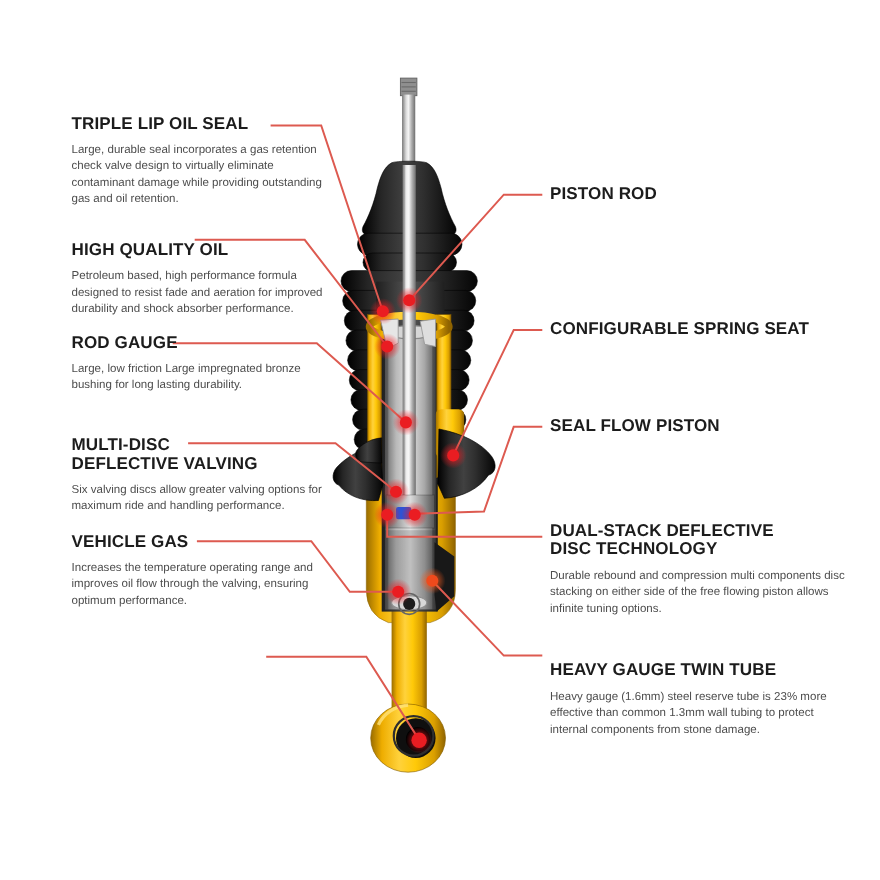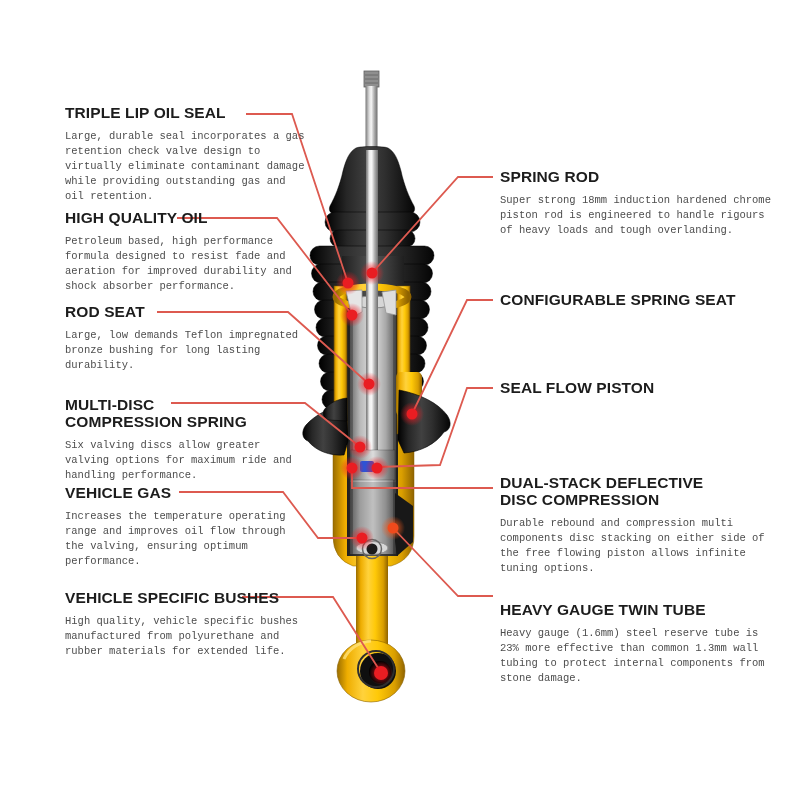--- a/index.html
+++ b/index.html
@@ -9,21 +9,21 @@
   }
   .svg-layer{position:absolute;left:0;top:0;width:800px;height:800px;}
   .callout{position:absolute;}
   .callout.left{left:65px;width:240px;}
   .callout.right{left:500px;width:272px;}
   .callout-title{
     font-size:15.5px;font-weight:bold;color:#1c1c1c;line-height:17px;
     letter-spacing:0.1px;white-space:pre-line;
   }
   .callout-desc{
-    margin-top:8px;font-size:10.5px;color:#4d4d4d;line-height:15px;font-family:Liberation Mono, monospace;
+    margin-top:8px;font-size:10.5px;color:#4d4d4d;line-height:15px;
   }
 </style>
 </head>
 <body>
 
 <div class="stage">
 
   <svg class="svg-layer" viewBox="0 0 800 800">
     <defs>
       <linearGradient id="gChrome" x1="0" y1="0" x2="1" y2="0">
@@ -208,55 +208,50 @@
           <circle cx="381" cy="673" r="12" fill="url(#rHalo)"></circle>
           <circle cx="381" cy="673" r="7" fill="#ea1d22"></circle>
         </g>
     </g>
   </svg>
 
   <div class="callout left" style="top:104px">
     <div class="callout-title">TRIPLE LIP OIL SEAL</div>
     <div class="callout-desc">Large, durable seal incorporates a gas retention check valve design to virtually eliminate contaminant damage while providing outstanding gas and oil retention.</div>
   </div>
-  <div class="callout left" style="top:209px">
+  <div class="callout left" style="top:219px">
     <div class="callout-title">HIGH QUALITY OIL</div>
     <div class="callout-desc">Petroleum based, high performance formula designed to resist fade and aeration for improved durability and shock absorber performance.</div>
   </div>
   <div class="callout left" style="top:303px">
-    <div class="callout-title">ROD SEAT</div>
-    <div class="callout-desc">Large, low demands Teflon impregnated bronze bushing for long lasting durability.</div>
+    <div class="callout-title">ROD GAUGE</div>
+    <div class="callout-desc">Large, low friction Large impregnated bronze bushing for long lasting durability.</div>
   </div>
   <div class="callout left" style="top:396px">
     <div class="callout-title">MULTI-DISC
-COMPRESSION SPRING</div>
+DEFLECTIVE VALVING</div>
     <div class="callout-desc">Six valving discs allow greater valving options for maximum ride and handling performance.</div>
   </div>
   <div class="callout left" style="top:484px">
     <div class="callout-title">VEHICLE GAS</div>
     <div class="callout-desc">Increases the temperature operating range and improves oil flow through the valving, ensuring optimum performance.</div>
   </div>
-  <div class="callout left" style="top:589px">
-    <div class="callout-title">VEHICLE SPECIFIC BUSHES</div>
-    <div class="callout-desc">High quality, vehicle specific bushes manufactured from polyurethane and rubber materials for extended life.</div>
-  </div>
 
   <div class="callout right" style="top:168px">
-    <div class="callout-title">SPRING ROD</div>
-    <div class="callout-desc">Super strong 18mm induction hardened chrome piston rod is engineered to handle rigours of heavy loads and tough overlanding.</div>
+    <div class="callout-title">PISTON ROD</div>
   </div>
   <div class="callout right" style="top:291px">
     <div class="callout-title">CONFIGURABLE SPRING SEAT</div>
   </div>
   <div class="callout right" style="top:379px">
     <div class="callout-title">SEAL FLOW PISTON</div>
   </div>
   <div class="callout right" style="top:474px">
     <div class="callout-title">DUAL-STACK DEFLECTIVE
-DISC COMPRESSION</div>
+DISC TECHNOLOGY</div>
     <div class="callout-desc">Durable rebound and compression multi components disc stacking on either side of the free flowing piston allows infinite tuning options.</div>
   </div>
   <div class="callout right" style="top:601px">
     <div class="callout-title">HEAVY GAUGE TWIN TUBE</div>
     <div class="callout-desc">Heavy gauge (1.6mm) steel reserve tube is 23% more effective than common 1.3mm wall tubing to protect internal components from stone damage.</div>
   </div>
 
 </div>
 
 </body></html>

